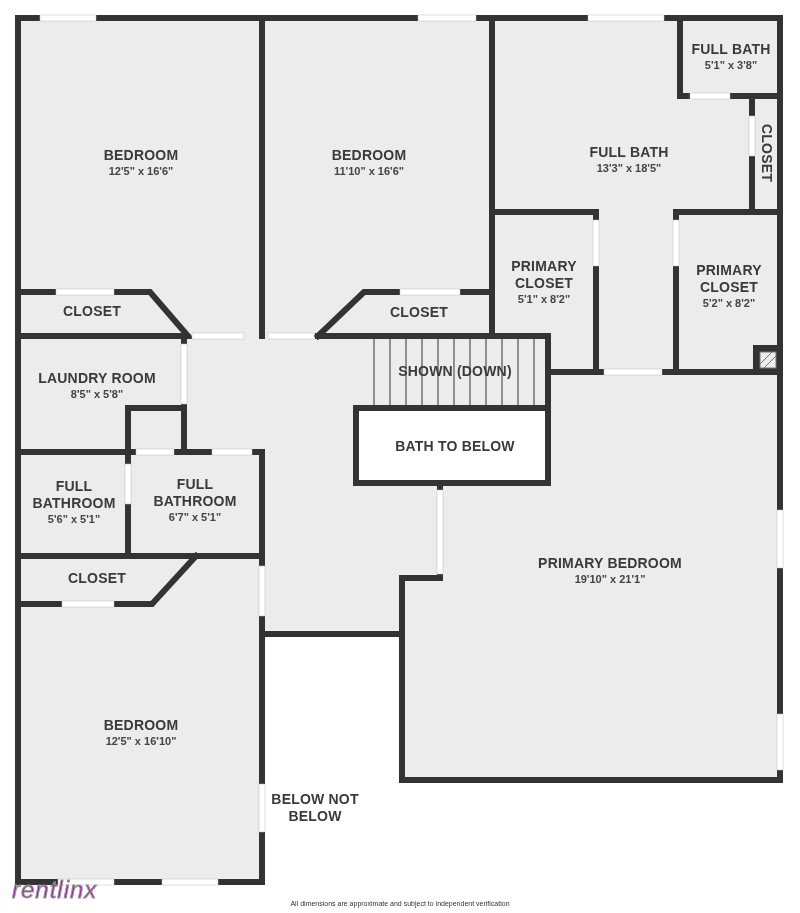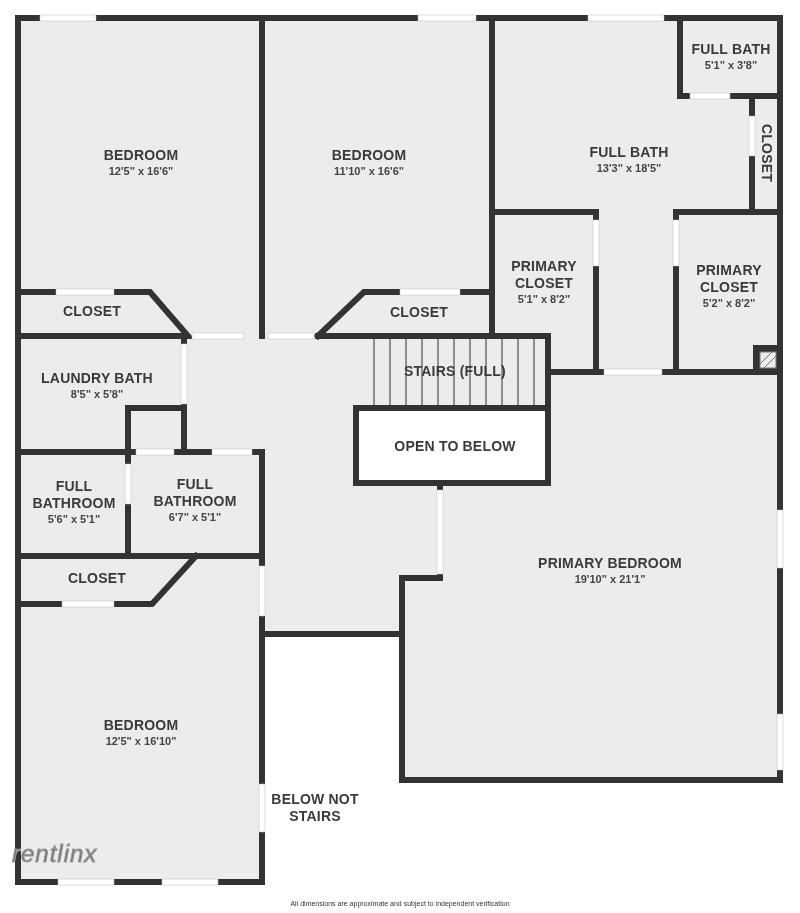--- a/index.html
+++ b/index.html
@@ -2,21 +2,21 @@
 <html><head>
 <meta charset="utf-8">
 <style>
   html, body { margin:0; padding:0; background:#ffffff; }
   body { width:800px; height:913px; position:relative; overflow:hidden; font-family:"Liberation Sans", sans-serif; }
   svg.plan { position:absolute; left:0; top:0; }
   .lbl { position:absolute; text-align:center; color:#3a3a3a; transform:translate(-50%,-50%); white-space:nowrap; }
   .lbl .name { font-weight:bold; font-size:14px; letter-spacing:0.2px; line-height:17px; display:block; }
   .lbl .dim { font-weight:bold; font-size:11px; line-height:14px; display:block; color:#444; }
   .vert { transform:translate(-50%,-50%) rotate(90deg); }
-  .watermark { position:absolute; left:12px; top:840px; font-size:24px; color:#737373; font-style:italic; letter-spacing:1px;
+  .watermark { position:absolute; left:12px; top:876px; font-size:24px; color:#a21caf; font-style:italic; letter-spacing:1px;
     -webkit-text-stroke:1px #9a9a9a; font-family:"Liberation Sans", sans-serif; }
   .disclaimer { position:absolute; left:0; width:800px; top:900px; text-align:center; font-size:7px; color:#333; }
 </style>
 </head>
 <body>
 
 <svg class="plan" width="800" height="913" viewBox="0 0 800 913">
 
   <g fill="#ececec">
     <polygon points="18,18 780,18 780,780 402,780 402,634 262,634 262,882 18,882"></polygon>
@@ -146,28 +146,28 @@
   <span class="name">PRIMARY</span>
   <span class="name">CLOSET</span>
   <span class="dim">5'1" x 8'2"</span>
 </div>
 <div class="lbl" style="left:729px;top:286px">
   <span class="name">PRIMARY</span>
   <span class="name">CLOSET</span>
   <span class="dim">5'2" x 8'2"</span>
 </div>
 <div class="lbl" style="left:97px;top:385px">
-  <span class="name">LAUNDRY BATH</span>
+  <span class="name">LAUNDRY ROOM</span>
   <span class="dim">8'5" x 5'8"</span>
 </div>
 <div class="lbl" style="left:455px;top:371px">
-  <span class="name">STAIRS (FULL)</span>
+  <span class="name">SHOWN (DOWN)</span>
 </div>
 <div class="lbl" style="left:455px;top:446px">
-  <span class="name">OPEN TO BELOW</span>
+  <span class="name">BATH TO BELOW</span>
 </div>
 <div class="lbl" style="left:74px;top:502px">
   <span class="name">FULL</span>
   <span class="name">BATHROOM</span>
   <span class="dim">5'6" x 5'1"</span>
 </div>
 <div class="lbl" style="left:195px;top:500px">
   <span class="name">FULL</span>
   <span class="name">BATHROOM</span>
   <span class="dim">6'7" x 5'1"</span>
@@ -178,17 +178,17 @@
 <div class="lbl" style="left:610px;top:570px">
   <span class="name">PRIMARY BEDROOM</span>
   <span class="dim">19'10" x 21'1"</span>
 </div>
 <div class="lbl" style="left:141px;top:732px">
   <span class="name">BEDROOM</span>
   <span class="dim">12'5" x 16'10"</span>
 </div>
 <div class="lbl" style="left:315px;top:808px">
   <span class="name">BELOW NOT</span>
-  <span class="name">STAIRS</span>
+  <span class="name">BELOW</span>
 </div>
 
 <div class="watermark">rentlinx</div>
 <div class="disclaimer">All dimensions are approximate and subject to independent verification</div>
 
 </body></html>

